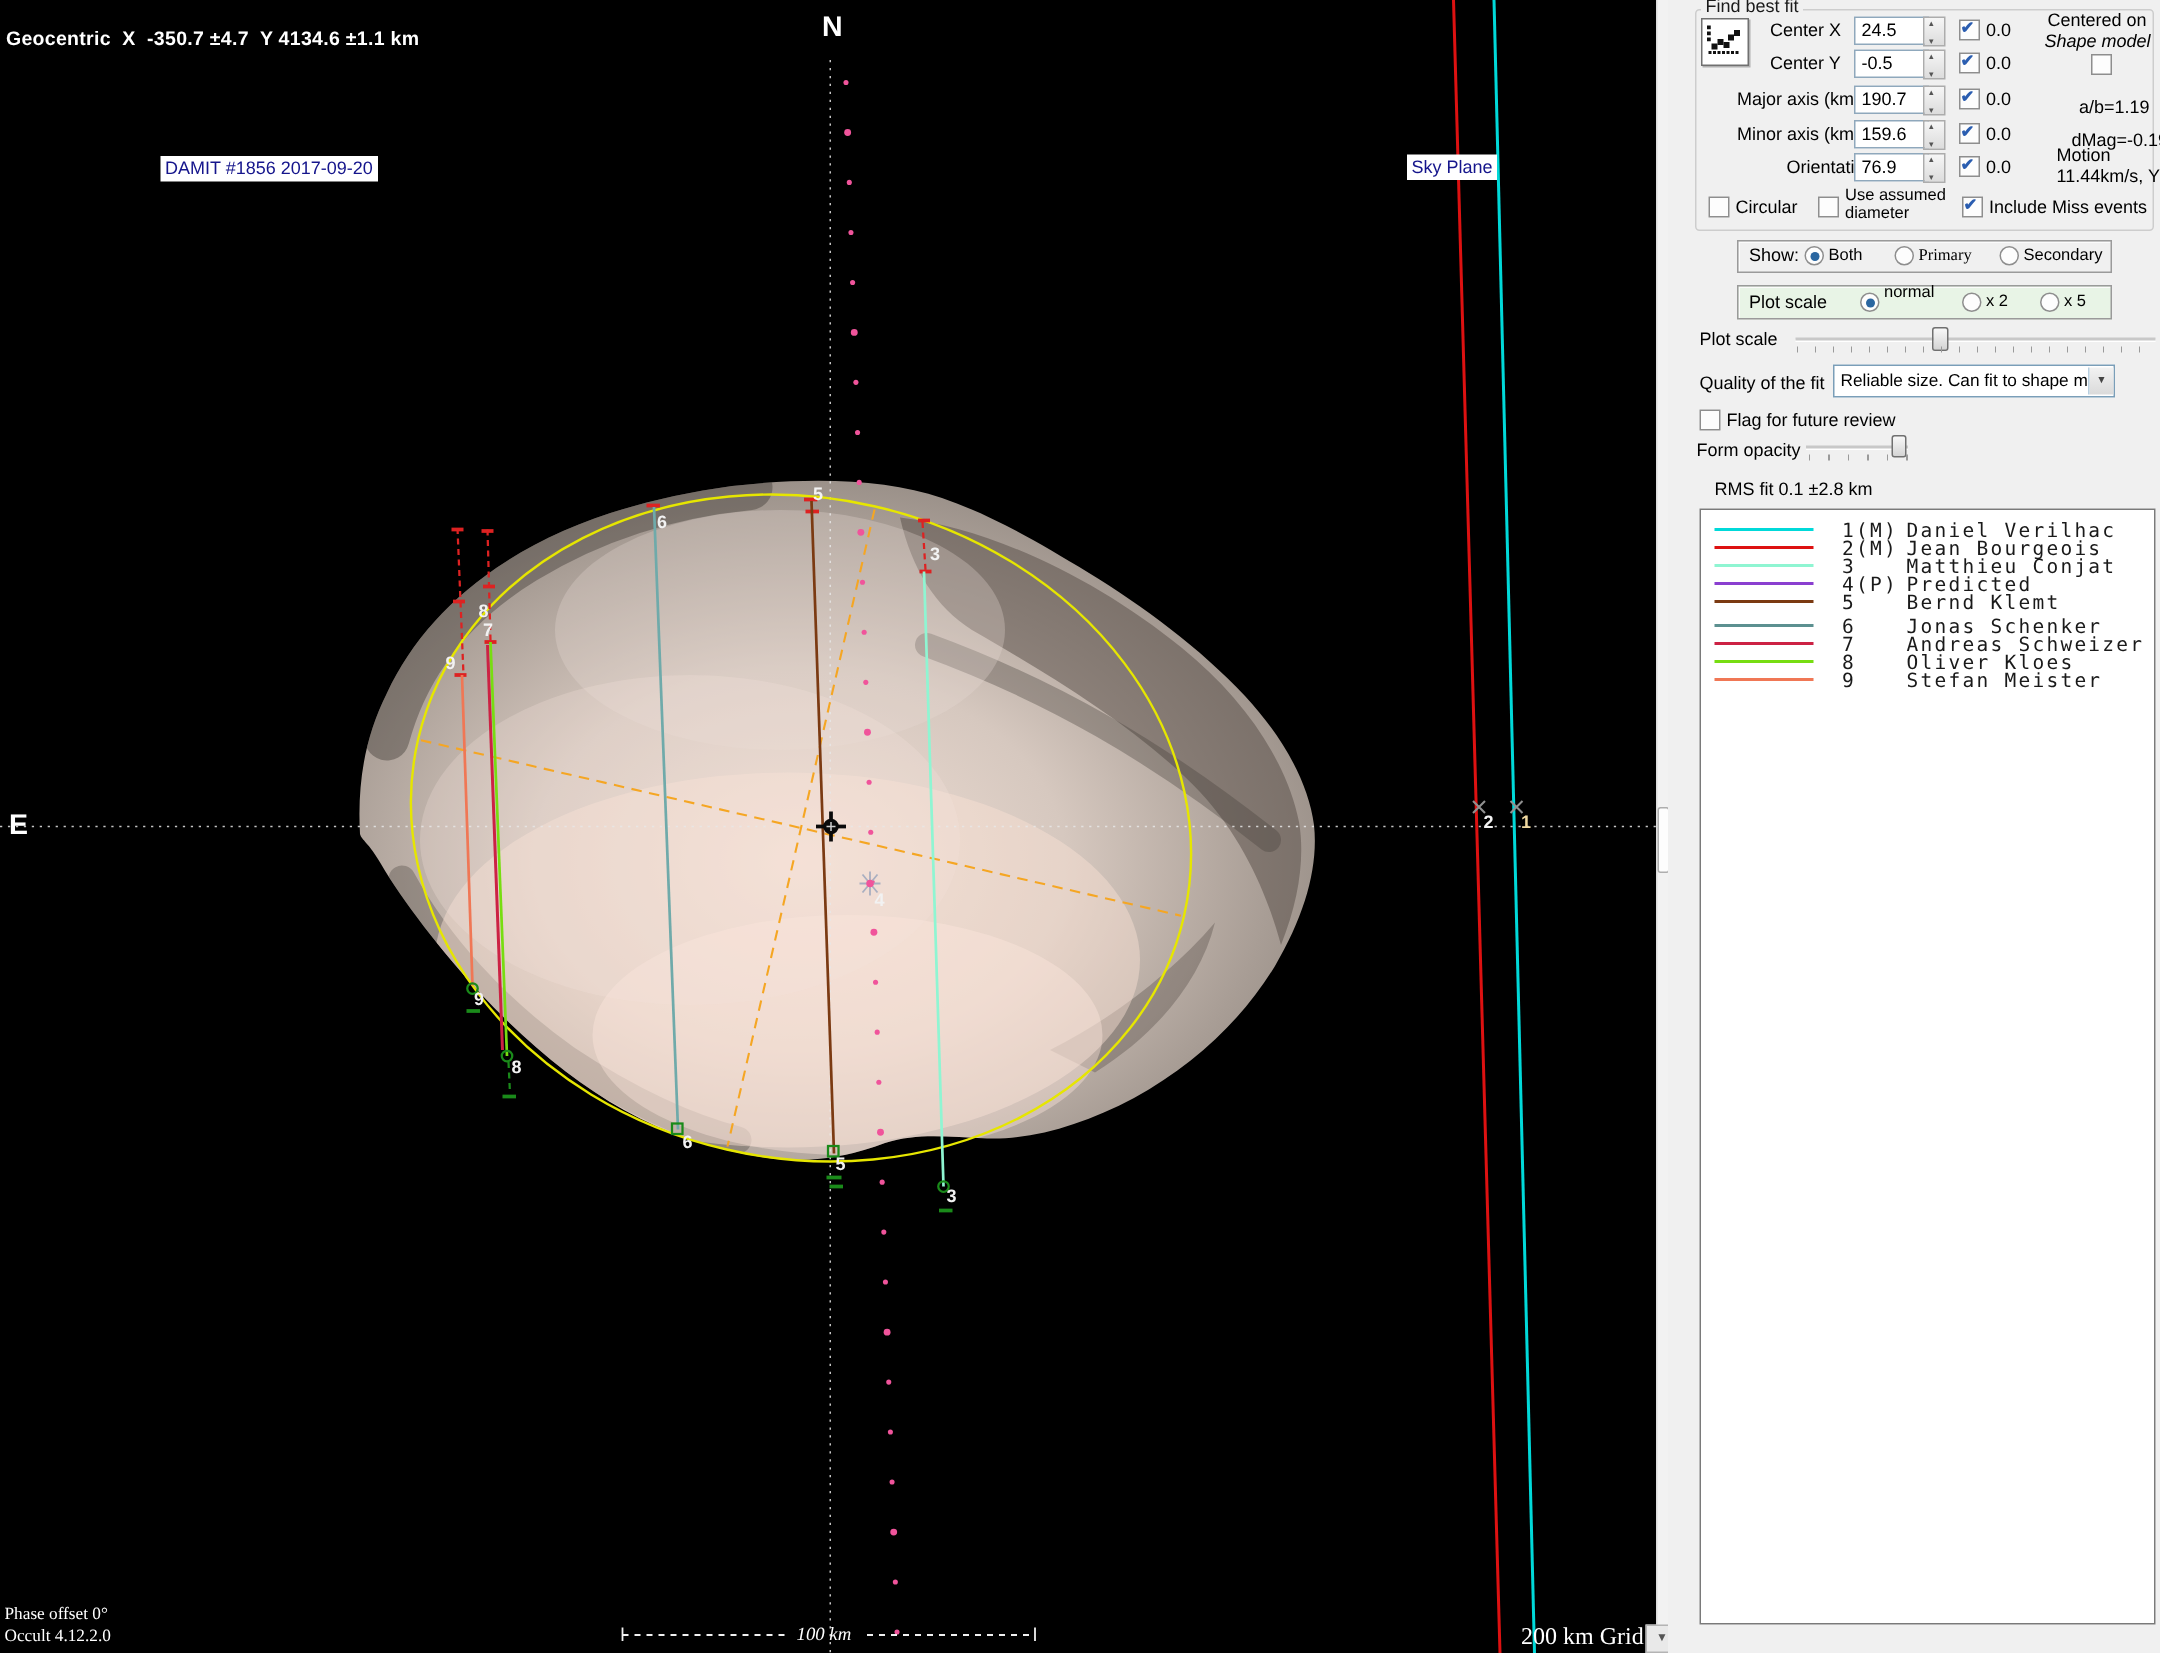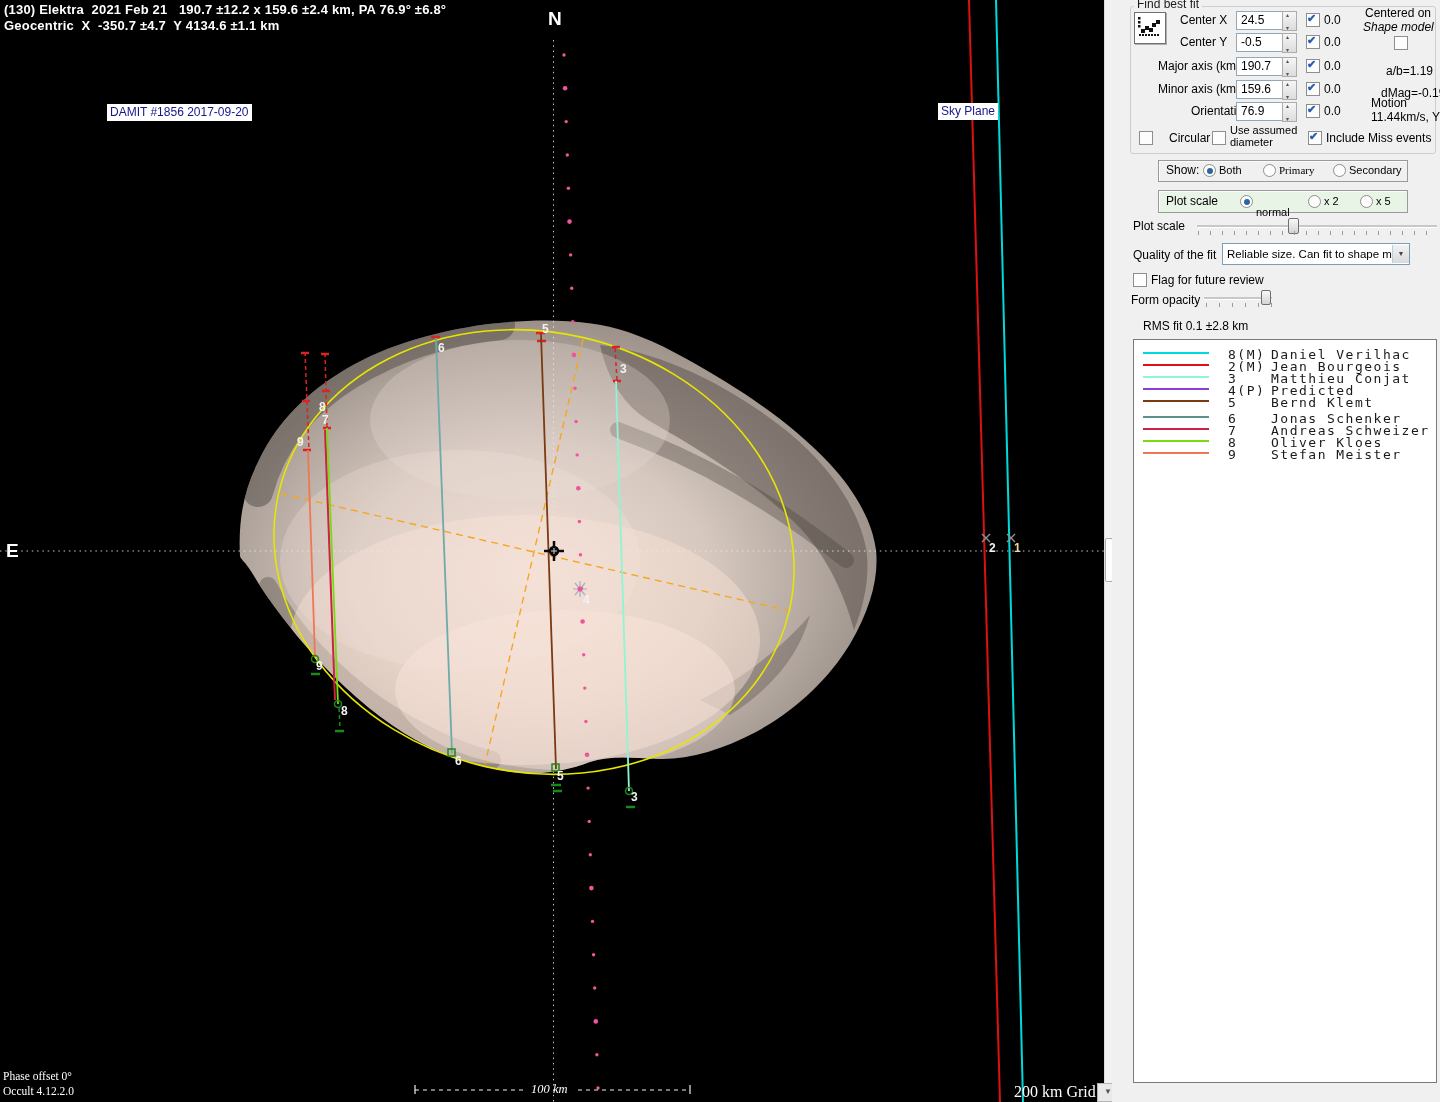--- a/index.html
+++ b/index.html
@@ -215,21 +215,20 @@
         <text x="542" y="333">5</text>
         <text x="557" y="780">5</text>
         <text x="620" y="373">3</text>
         <text x="631" y="801">3</text>
         <text x="583" y="604">4</text>
         <text x="989" y="552">2</text>
         <text x="1014" y="552" fill="#f0d9a0">1</text>
       </g>
     </svg>
 
-    <div class="ctitle" style="left:4px;top:2px;">(130) Elektra  2021 Feb 21   190.7 ±12.2 x 159.6 ±2.4 km, PA 76.9° ±6.8°</div>
     <div class="ctitle" style="left:4px;top:18px;">Geocentric  X  -350.7 ±4.7  Y 4134.6 ±1.1 km</div>
     <div class="cardinal" style="left:548px;top:8px;">N</div>
     <div class="cardinal" style="left:6px;top:540px;">E</div>
     <div class="tagbox" style="left:107px;top:104px;">DAMIT #1856 2017-09-20</div>
     <div class="tagbox" style="left:938px;top:103px;">Sky Plane</div>
     <div class="scale-label" style="left:531px;top:1082px;">100 km</div>
     <div class="serif-sm" style="left:1014px;top:1083px;font-size:16px;">200 km Grid</div>
     <div class="serif-sm" style="left:3px;top:1070px;">Phase offset 0°</div>
     <div class="serif-sm" style="left:3px;top:1085px;">Occult 4.12.2.0</div>
   </div>
@@ -294,40 +293,40 @@
 
   <div class="lbl" style="left:1191px;top:104px;">Orientation</div>
   <div class="vbox" style="left:1236px;top:102px;">76.9</div>
   <div class="spin" style="left:1282px;top:102px;"></div>
   <div class="cb on" style="left:1306px;top:104px;"></div>
   <div class="lbl" style="left:1324px;top:104px;">0.0</div>
   <div class="lbl" style="left:1371px;top:96px;">Motion</div>
   <div class="lbl" style="left:1371px;top:110px;">11.44km/s, Y</div>
 
   <div class="cb" style="left:1139px;top:131px;"></div>
-  <div class="lbl" style="left:1157px;top:131px;margin-left:12px;">Circular</div>
+  <div class="lbl" style="left:1157px;top:131px;">Circular</div>
   <div class="cb" style="left:1212px;top:131px;"></div>
   <div class="lbl11" style="left:1230px;top:124px;">Use assumed</div>
   <div class="lbl11" style="left:1230px;top:136px;">diameter</div>
   <div class="cb on" style="left:1308px;top:131px;"></div>
   <div class="lbl" style="left:1326px;top:131px;">Include Miss events</div>
 
   <div class="inset-box" style="left:1158px;top:160px;width:248px;height:20px;"></div>
   <div class="lbl" style="left:1166px;top:163px;">Show:</div>
   <div class="rad on" style="left:1203px;top:164px;"></div>
   <div class="lbl11" style="left:1219px;top:164px;">Both</div>
   <div class="rad" style="left:1263px;top:164px;"></div>
   <div class="lbl11" style="left:1279px;top:164px;font-family:Liberation Serif, serif;">Primary</div>
   <div class="rad" style="left:1333px;top:164px;"></div>
   <div class="lbl11" style="left:1349px;top:164px;">Secondary</div>
 
   <div class="inset-box" style="left: 1158px; top: 190px; width: 248px; height: 21px; background: rgb(232, 244, 230);" id="plot-scale-box"></div>
   <div class="lbl" style="left:1166px;top:194px;">Plot scale</div>
   <div class="rad on" style="left:1240px;top:195px;"></div>
-  <div class="lbl11" style="left:1256px;top:206px;">normal</div>
+  <div class="lbl11" style="left:1256px;top:189px;">normal</div>
   <div class="rad" style="left:1308px;top:195px;"></div>
   <div class="lbl11" style="left:1324px;top:195px;">x 2</div>
   <div class="rad" style="left:1360px;top:195px;"></div>
   <div class="lbl11" style="left:1376px;top:195px;">x 5</div>
 
   <div class="lbl" style="left:1133px;top:219px;">Plot scale</div>
   <div class="slider-track" style="left:1197px;top:225px;width:240px;"></div>
   <div class="slider-thumb" style="left:1288px;top:218px;"></div>
   <div class="ticks" style="left:1198px;top:231px;width:240px;"></div>
 
@@ -343,21 +342,21 @@
   <div class="lbl" style="left:1131px;top:293px;">Form opacity</div>
   <div class="slider-track" style="left:1204px;top:297px;width:68px;"></div>
   <div class="slider-thumb" style="left:1261px;top:290px;width:8px;height:13px;"></div>
   <div class="ticks13" style="left:1206px;top:303px;width:67px;"></div>
 
   <div class="lbl" style="left:1143px;top:319px;">RMS fit 0.1 ±2.8 km</div>
 
   <div id="legendbox">
     <div class="leg-row" style="top:7px;">
         <span class="leg-line" style="background: rgb(0, 217, 217);"></span>
-        <span class="leg-code">8(M)</span>
+        <span class="leg-code">1(M)</span>
         <span class="leg-name">Daniel Verilhac</span>
       </div>
     <div class="leg-row" style="top:19px;">
         <span class="leg-line" style="background: rgb(221, 17, 17);"></span>
         <span class="leg-code">2(M)</span>
         <span class="leg-name">Jean Bourgeois</span>
       </div>
     <div class="leg-row" style="top:31px;">
         <span class="leg-line" style="background: rgb(143, 245, 210);"></span>
         <span class="leg-code">3</span>

